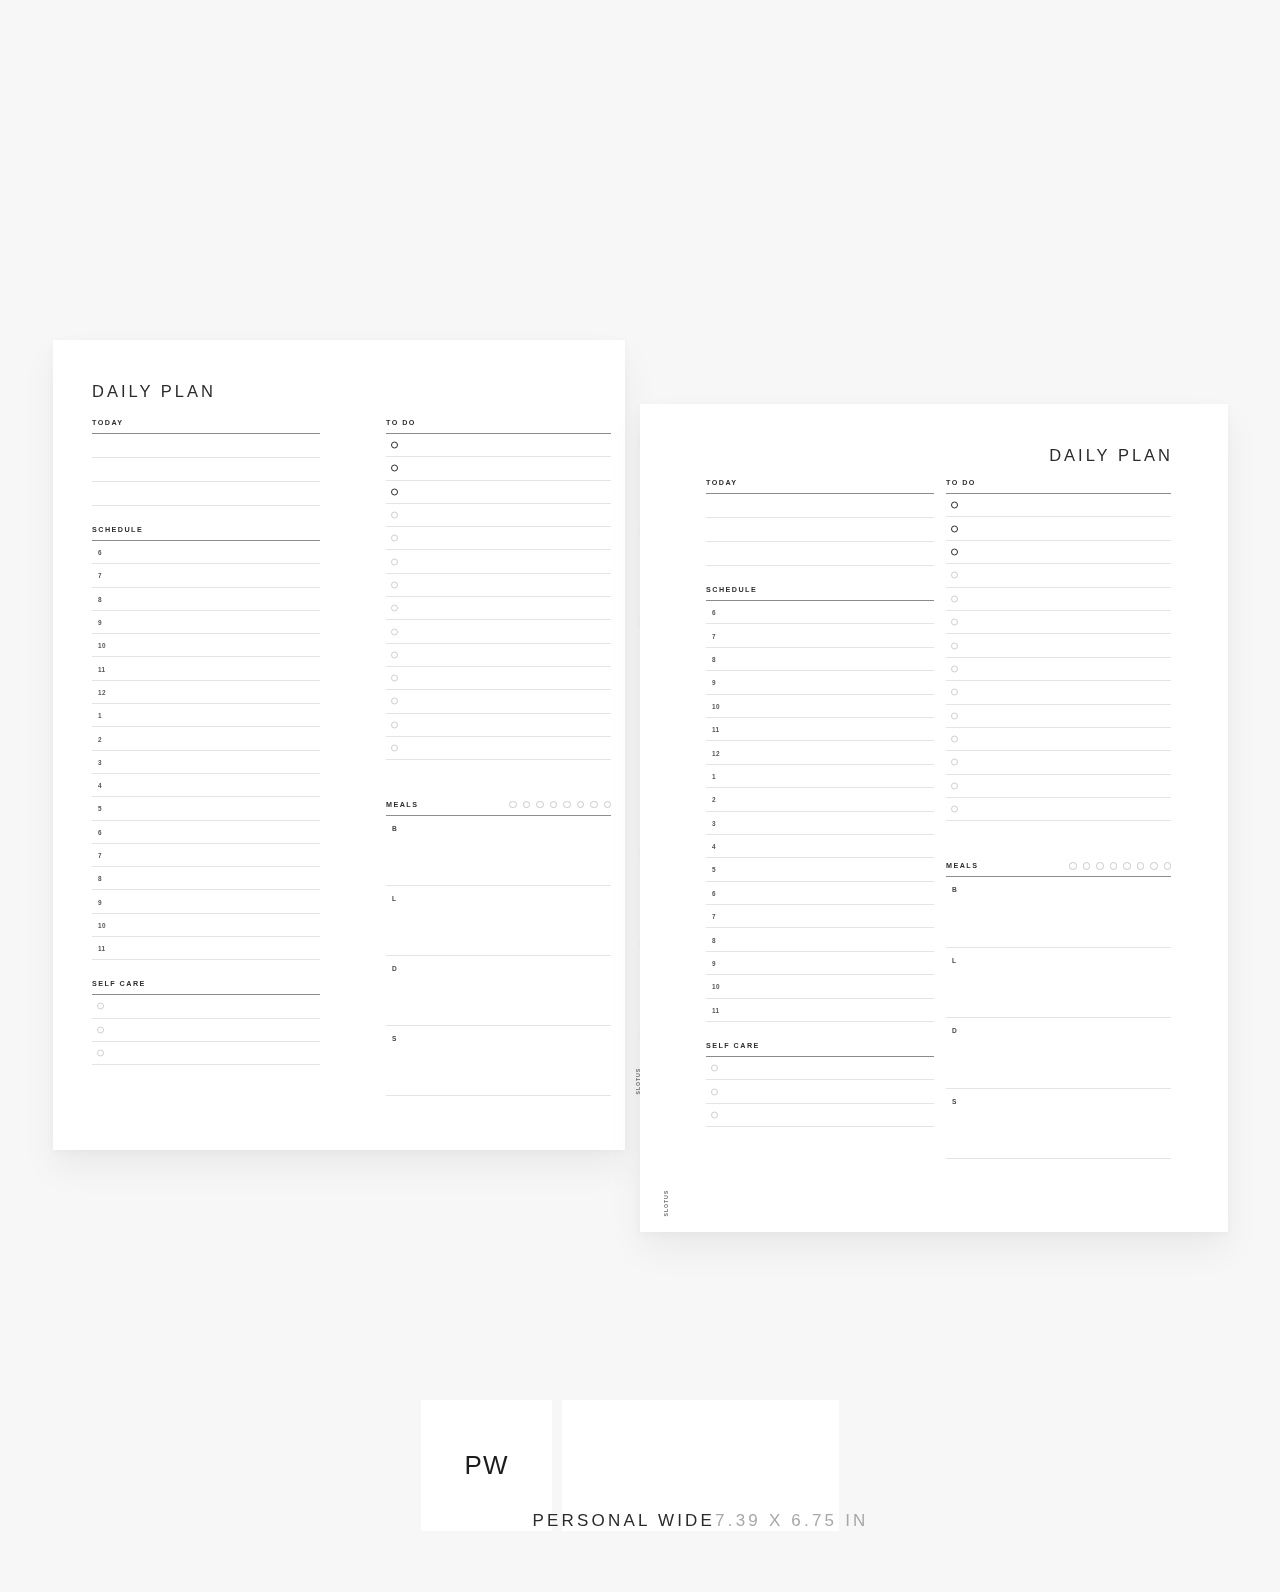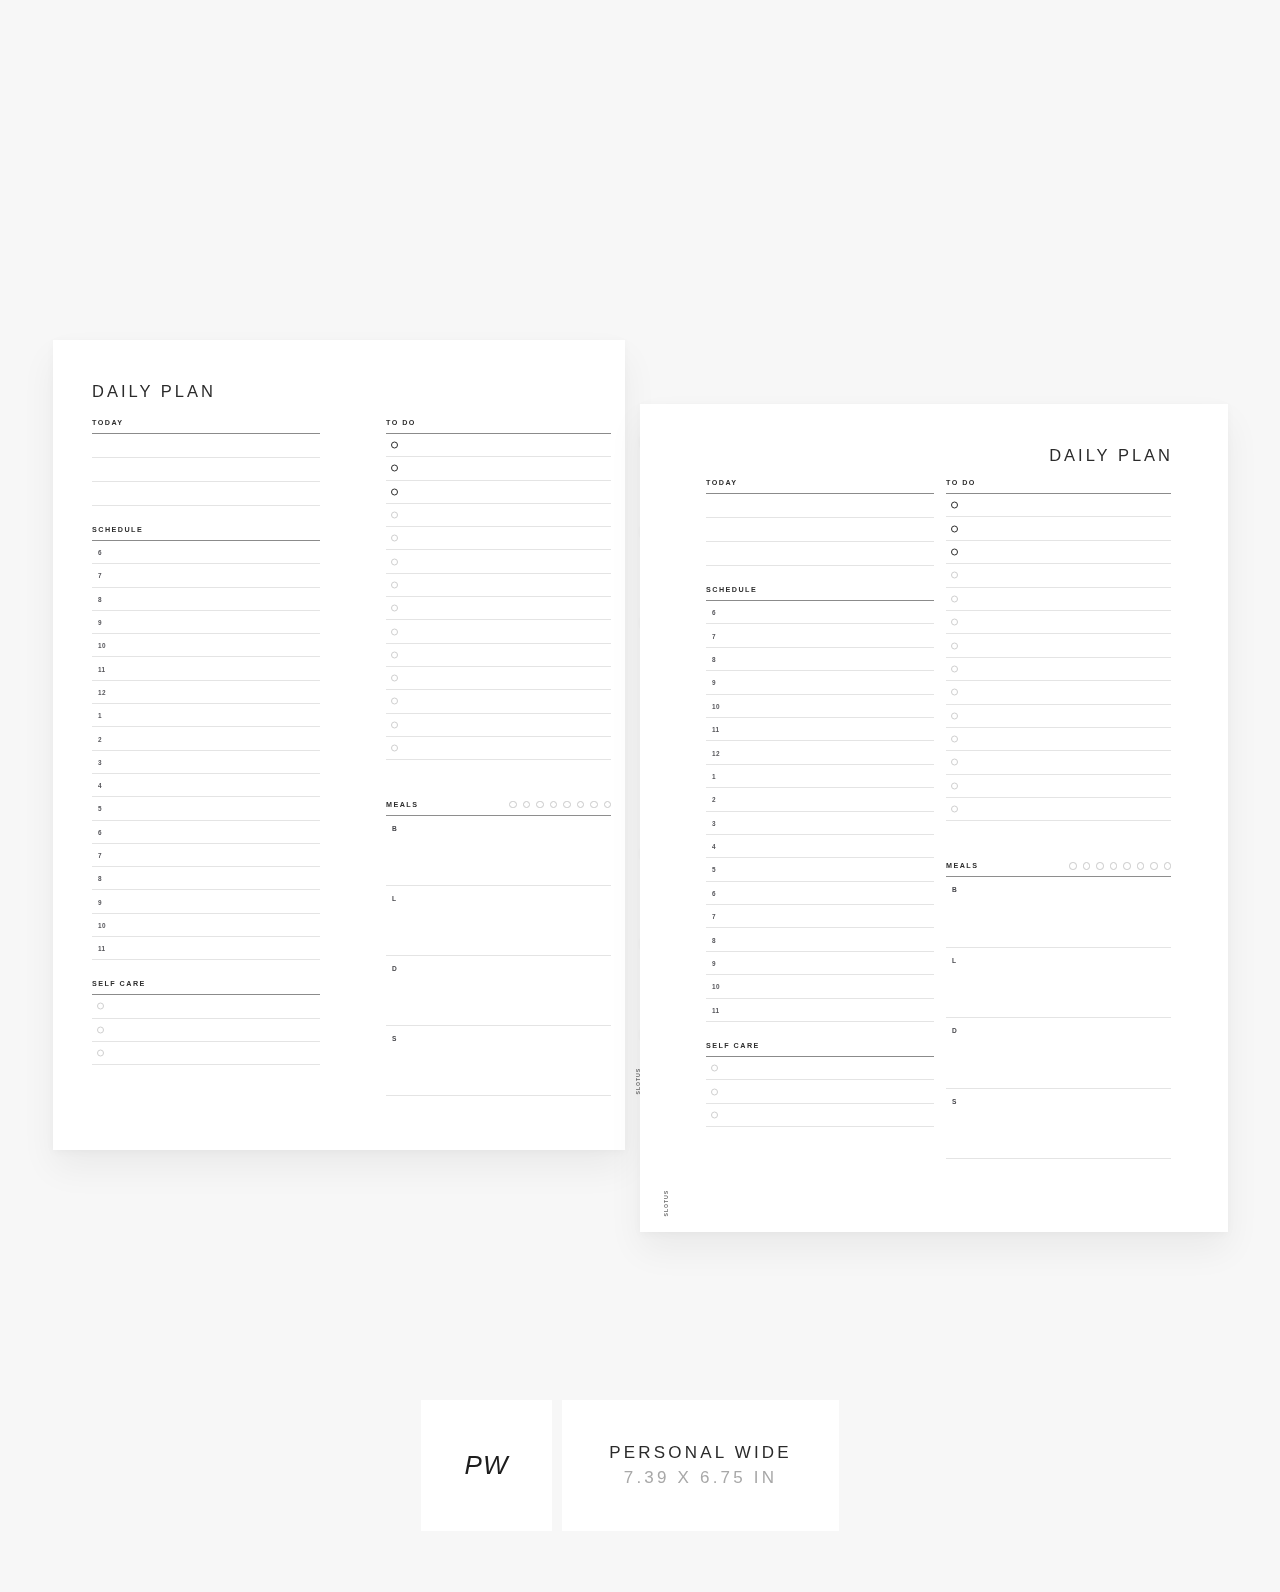--- a/index.html
+++ b/index.html
@@ -141,28 +141,27 @@
   .badge-sq {
     width: 131px; height: 131px;
     background: #ffffff;
     display: flex; align-items: center; justify-content: center;
   }
   .badge-sq span {
     font-size: 26px;
     letter-spacing: 1px;
     color: #1d1d1d;
     font-weight: 400;
-    font-style: italic;
   }
   .badge-txt {
     width: 277px; height: 131px;
     background: #ffffff;
     margin-left: 10px;
-    display: flex; flex-direction: column;
-    align-items: center; justify-content: center;
+    display: flex; 
+    align-items: flex-end; justify-content: center;
   }
   .badge-txt .l1 {
     font-size: 17px; letter-spacing: 3.2px; color: #2b2b2b; white-space: nowrap;
   }
   .badge-txt .l2 {
     font-size: 17px; letter-spacing: 3.2px; color: #a8a8a8; margin-top: 5px; white-space: nowrap;
   }
 </style>
 </head>
 <body>

